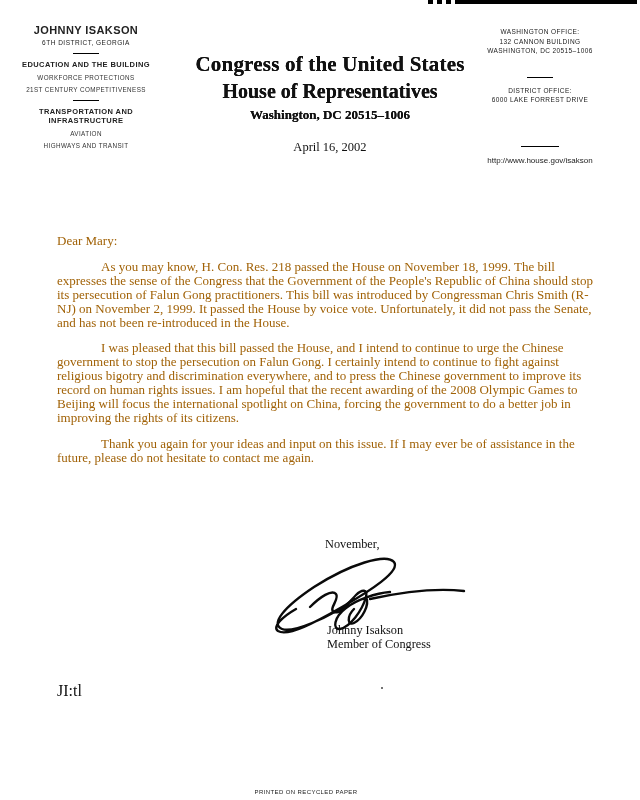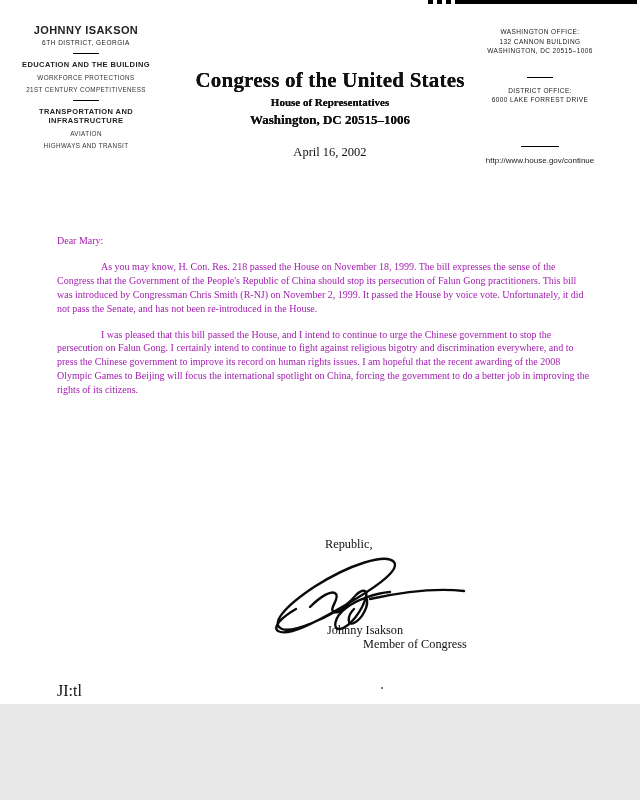--- a/index.html
+++ b/index.html
@@ -1,17 +1,17 @@
 <!DOCTYPE html>
 <html><head>
 <meta charset="utf-8">
 <style>
   html,body { margin:0; padding:0; background:#e8e8e8; }
   .page {
-    position:relative; width:640px; height:704px; margin:0 auto;
+    position:relative; width:640px; height:800px; margin:0 auto;
     background:#ffffff; color:#111;
     font-family:"Liberation Serif", serif;
     overflow:hidden;
   }
   
   .scan-dashes { position:absolute; top:0; left:428px; width:26px; height:4px;
     background:repeating-linear-gradient(90deg,#000 0 5px,transparent 5px 9px); }
   .scan-line { position:absolute; top:0; left:455px; width:182px; height:4px; background:#000; }
   .artifact-dot { position:absolute; left:381px; top:687px; width:2px; height:2px; background:#444; border-radius:50%; }
 
@@ -19,51 +19,51 @@
   .lh-left { position:absolute; left:6px; top:24px; width:160px; text-align:center;
     font-family:"Liberation Sans", sans-serif; color:#222; }
   .lh-name { font-size:11px; font-weight:700; letter-spacing:0.4px; }
   .lh-district { font-size:6.5px; letter-spacing:0.5px; margin-top:3px; }
   .lh-divider { width:26px; border-top:1px solid #000; margin:7px auto 6px; }
   .lh-comm-title { font-size:7.5px; font-weight:700; letter-spacing:0.4px; margin:0 auto; }
   .lh-comm-title.narrow { width:104px; }
   .lh-sub { font-size:6.3px; letter-spacing:0.4px; margin-top:5px; color:#333; }
 
   
-  .lh-center { position:absolute; left:160px; right:140px; top:68px; text-align:center; }
+  .lh-center { position:absolute; left:160px; right:140px; top:52px; text-align:center; }
   .lh-congress { font-size:21px; font-weight:700; letter-spacing:0.2px;
     text-shadow:0 0 0.6px #000; }
-  .lh-house { font-size:11px; font-weight:700; margin-top:3px; text-shadow:0 0 0.5px #000; }
+  .lh-house { font-size:20px; font-weight:700; margin-top:3px; text-shadow:0 0 0.5px #000; }
   .lh-dc { font-size:13px; font-weight:700; margin-top:4px; text-shadow:0 0 0.4px #000; }
   .lh-date { font-size:12.5px; margin-top:17px; font-weight:400; text-shadow:none; }
 
   
   .lh-right { position:absolute; right:4px; top:0; width:192px; text-align:center;
     font-family:"Liberation Sans", sans-serif; color:#222; }
   .lh-off-label { position:absolute; left:0; right:0; top:28px; font-size:6.5px; letter-spacing:0.4px; }
   .lh-off-l1 { position:absolute; left:0; right:0; top:38px; font-size:6.5px; letter-spacing:0.4px; }
   .lh-off-l2 { position:absolute; left:0; right:0; top:47px; font-size:6.5px; letter-spacing:0.4px; }
   .lh-div1 { position:absolute; left:50%; top:77px; width:26px; margin-left:-13px; border-top:1px solid #000; }
   .lh-dist-label { position:absolute; left:0; right:0; top:87px; font-size:6.5px; letter-spacing:0.4px; }
   .lh-dist-l1 { position:absolute; left:0; right:0; top:96px; font-size:6.5px; letter-spacing:0.4px; }
   .lh-div2 { position:absolute; left:50%; top:146px; width:38px; margin-left:-19px; border-top:1.5px solid #000; }
   .lh-web { position:absolute; left:0; right:0; top:156px; font-size:8px; color:#222; }
 
   
   .letter-body { position:absolute; left:57px; top:234px; width:537px;
-    font-size:10px; line-height:13.9px; text-align:left; color:#a21caf; }
+    font-size:13px; line-height:13.9px; text-align:left; color:#a16207; }
   .letter-body p { margin:0 0 12px 0; }
   .salutation { text-indent:0; }
   .para { text-indent:44px; }
 
   
   .closing { position:absolute; left:325px; top:537px; font-size:12.3px; }
   .signature { position:absolute; left:258px; top:549px; }
   .sig-name { position:absolute; left:327px; top:623px; font-size:12.3px; }
-  .sig-title { position:absolute; left:327px; top:637px; font-size:12.3px;margin-left:36px; }
+  .sig-title { position:absolute; left:327px; top:637px; font-size:12.3px; }
   .initials { position:absolute; left:57px; top:682px; font-size:16px; }
 
   
   .recycled { position:absolute; left:0; right:28px; top:789px; text-align:center;
     font-family:"Liberation Sans", sans-serif; font-size:6px; letter-spacing:0.4px; color:#222; }
 </style>
 </head>
 <body>
 
 <div class="page">
@@ -92,30 +92,31 @@
   </div>
 
   <div class="lh-right">
     <div class="lh-off-label">WASHINGTON OFFICE:</div>
     <div class="lh-off-l1">132 CANNON BUILDING</div>
     <div class="lh-off-l2">WASHINGTON, DC  20515–1006</div>
     <div class="lh-div1"></div>
     <div class="lh-dist-label">DISTRICT OFFICE:</div>
     <div class="lh-dist-l1">6000 LAKE FORREST DRIVE</div>
     <div class="lh-div2"></div>
-    <div class="lh-web">http://www.house.gov/continue</div>
+    <div class="lh-web">http://www.house.gov/isakson</div>
   </div>
 
   <div class="letter-body">
     <p class="salutation">Dear Mary:</p>
     <p class="para">As you may know, H. Con. Res. 218 passed the House on November 18, 1999.  The bill expresses the sense of the Congress that the Government of the People's Republic of China should stop its persecution of Falun Gong practitioners.  This bill was introduced by Congressman Chris Smith (R-NJ) on November 2, 1999.  It passed the House by voice vote. Unfortunately, it did not pass the Senate, and has not been re-introduced in the House.</p>
     <p class="para">I was pleased that this bill passed the House, and I intend to continue to urge the Chinese government to stop the persecution on Falun Gong. I certainly intend to continue to fight against religious bigotry and discrimination everywhere, and to press the Chinese government to improve its record on human rights issues. I am hopeful that the recent awarding of the 2008 Olympic Games to Beijing will focus the international spotlight on China, forcing the government to do a better job in improving the rights of its citizens.</p>
+    <p class="para">Thank you again for your ideas and input on this issue.  If I may ever be of assistance in the future, please do not hesitate to contact me again.</p>
   </div>
 
-  <div class="closing">Republic,</div>
+  <div class="closing">November,</div>
 
   <svg class="signature" width="210" height="88" viewBox="0 0 210 88" fill="none">
     <g stroke="#0a0a0a" stroke-width="2.4" stroke-linecap="round" fill="none">
 
       <path d="M 96 50 C 70 70 34 84 24 80 C 12 75 26 58 56 38 C 92 15 128 4 136 13 C 143 22 112 42 84 58 C 58 73 30 88 20 82 C 14 78 24 68 38 60"></path>
 
       <path d="M 52 58 C 62 48 74 40 78 45 C 82 50 70 60 76 63 C 82 66 92 52 98 46 C 104 40 110 40 108 48 C 104 62 92 78 82 80 C 74 81 76 68 88 59 C 98 51 118 44 132 43"></path>
 
       <path d="M 108 48 C 112 56 104 70 96 74 C 90 77 88 68 96 60"></path>
 

